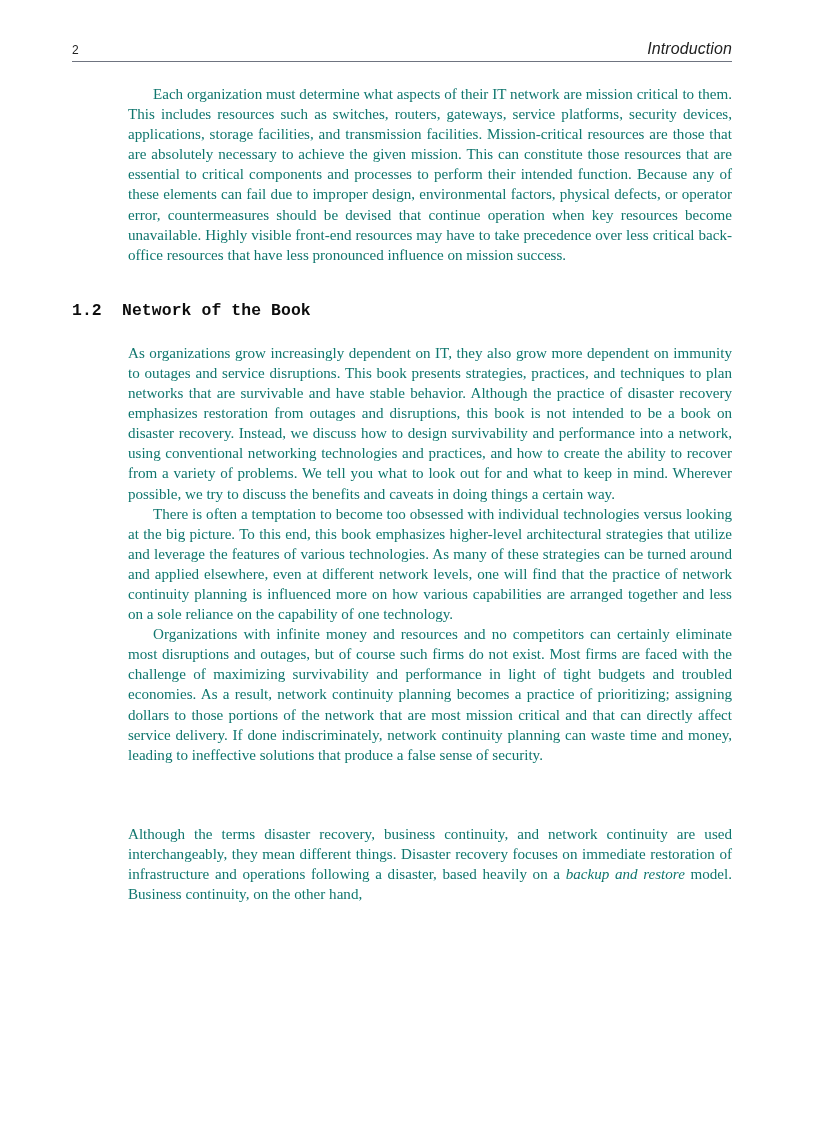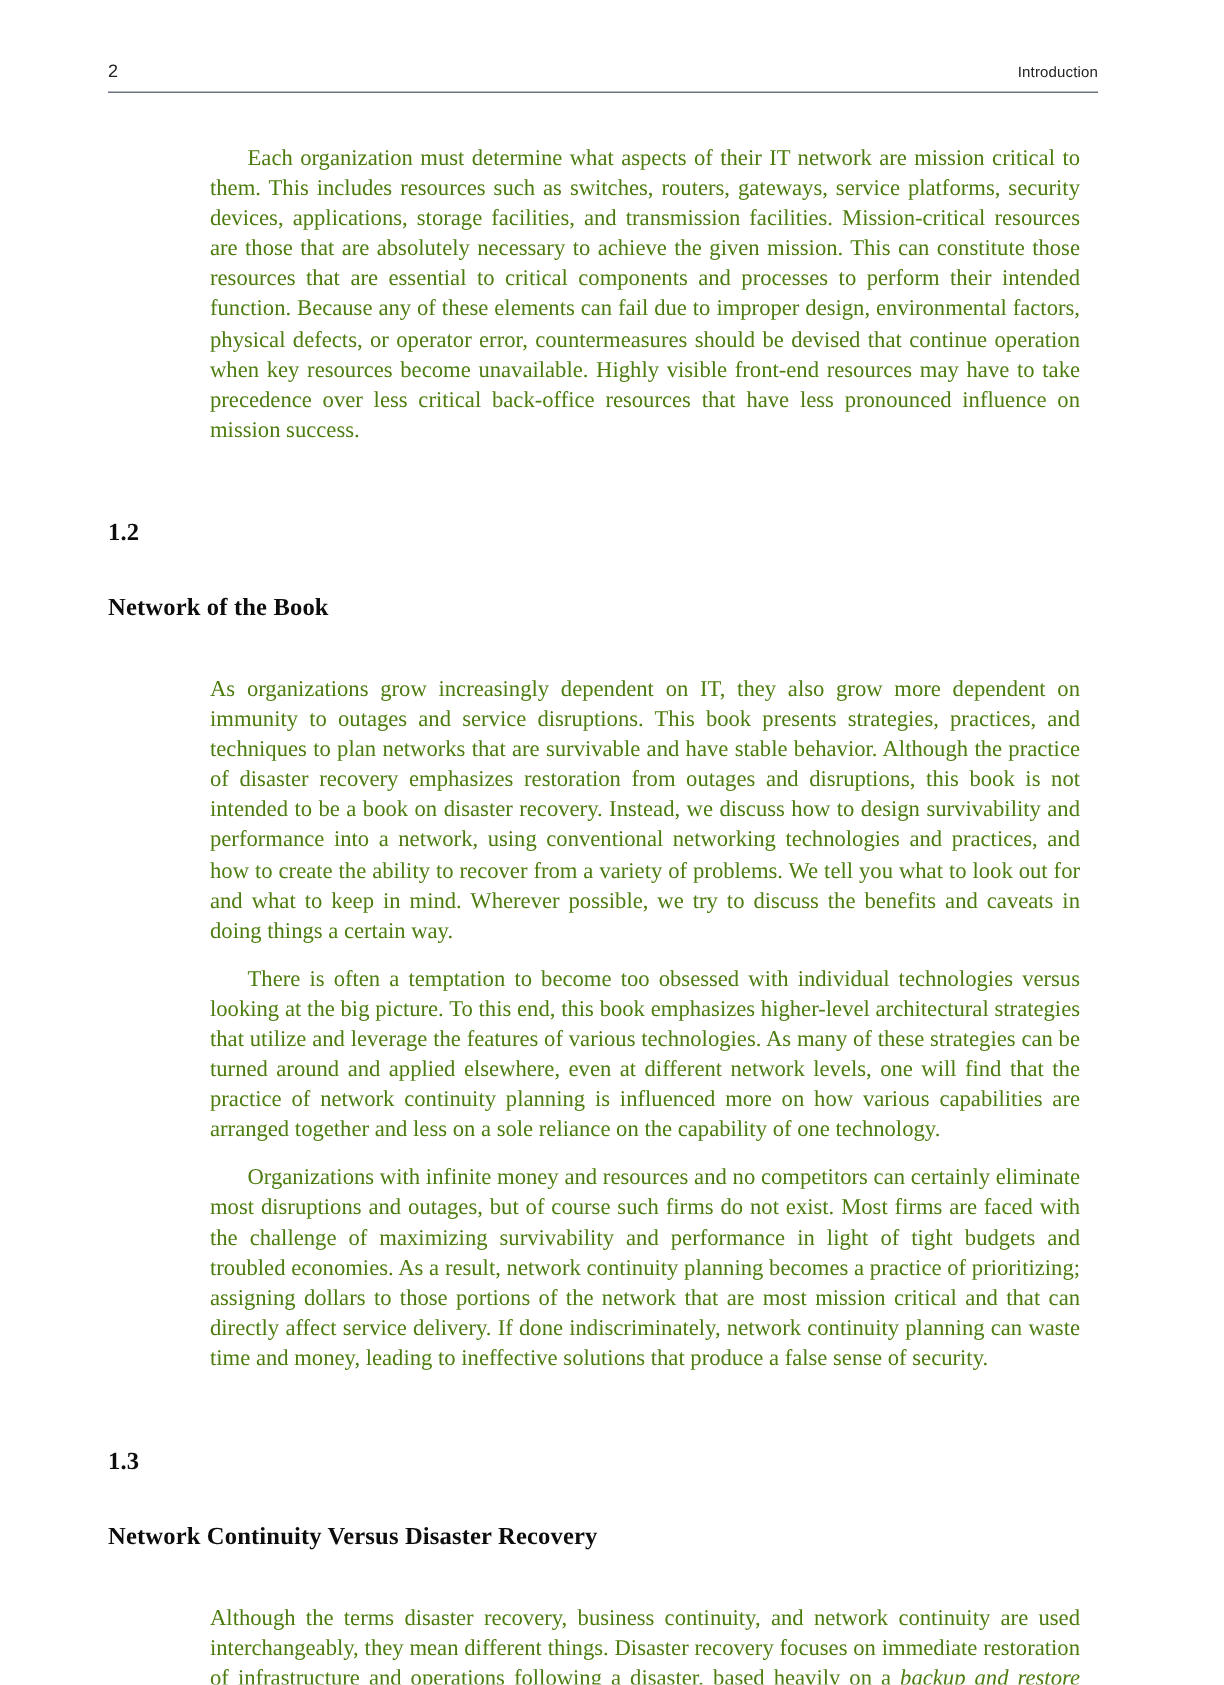--- a/index.html
+++ b/index.html
@@ -37,67 +37,67 @@
     align-items: baseline;
     font-family: "Liberation Sans", "DejaVu Sans", sans-serif;
     font-size: 11.5px;
     color: #222;
     letter-spacing: 0.1px;
   }
   .running-head .folio {
     font-size: 12px;
   }
   .running-head .head-title {
-    font-size: 10px;
+    font-size: 16px;
+    font-style: italic;
   }
   .head-rule {
     position: absolute;
     left: 72px;
     top: 61px;
     width: 660px;
     height: 1px;
     background: #6f7480;
   }
 
   
   .content {
     position: absolute;
     left: 128px;
     top: 84px;
     width: 604px;
   }
 
   p.body {
-    margin: 12px;
+    margin: 0;
     font-size: 15.1px;
     line-height: 20.1px;
     text-align: justify;
     text-justify: inter-word;
     hyphens: manual;
-    color: #4d7c0f;
+    color: #0f766e;
   }
   p.body.indent {
     text-indent: 25px;
   }
   p.body em {
   }
 
   
   .section-heading {
     position: relative;
     left: -56px;
     width: 660px;
-    font-family: Liberation Serif, serif;
+    font-family: Liberation Mono, monospace;
     font-weight: bold;
     font-size: 16.4px;
     color: #0d0d0d;
     letter-spacing: 0.1px;
     display: flex;
     white-space: pre;
-    flex-direction: column;
   }
   .section-heading .num {
     width: 50px;
     flex: 0 0 50px;
   }
   .section-heading .title {
     flex: 1 1 auto;
   }
 
   .sp-before-heading { height: 36px; }
@@ -123,22 +123,18 @@
       <span class="num">1.2</span>
       <span class="title">Network of the Book</span>
     </div>
     <div class="sp-after-heading"></div>
 
     <p class="body">As organizations grow increasingly dependent on IT, they also grow more dependent on immunity to outages and service disruptions. This book presents strategies, practices, and techniques to plan networks that are survivable and have stable behavior. Although the practice of disaster recovery emphasizes restoration from outages and disruptions, this book is not intended to be a book on disaster recovery. Instead, we discuss how to design survivability and performance into a network, using conventional networking technologies and practices, and how to create the ability to recover from a variety of problems. We tell you what to look out for and what to keep in mind. Wherever possible, we try to discuss the benefits and caveats in doing things a certain way.</p>
     <p class="body indent">There is often a temptation to become too obsessed with individual technologies versus looking at the big picture. To this end, this book emphasizes higher-level architectural strategies that utilize and leverage the features of various technologies. As many of these strategies can be turned around and applied elsewhere, even at different network levels, one will find that the practice of network continuity planning is influenced more on how various capabilities are arranged together and less on a sole reliance on the capability of one technology.</p>
     <p class="body indent">Organizations with infinite money and resources and no competitors can certainly eliminate most disruptions and outages, but of course such firms do not exist. Most firms are faced with the challenge of maximizing survivability and performance in light of tight budgets and troubled economies. As a result, network continuity planning becomes a practice of prioritizing; assigning dollars to those portions of the network that are most mission critical and that can directly affect service delivery. If done indiscriminately, network continuity planning can waste time and money, leading to ineffective solutions that produce a false sense of security.</p>
 
     <div class="sp-before-heading"></div>
-    <div class="section-heading">
-      <span class="num">1.3</span>
-      <span class="title">Network Continuity Versus Disaster Recovery</span>
-    </div>
     <div class="sp-after-heading"></div>
 
     <p class="body"><span>Although the terms disaster recovery, business continuity, and network continuity are used interchangeably, they mean different things. Disaster recovery focuses on immediate restoration of infrastructure and operations following a disaster, based heavily on a </span><em>backup and restore</em><span> model. Business continuity, on the other hand,</span></p>
 
   </div>
 </div>
 
 </body></html>

